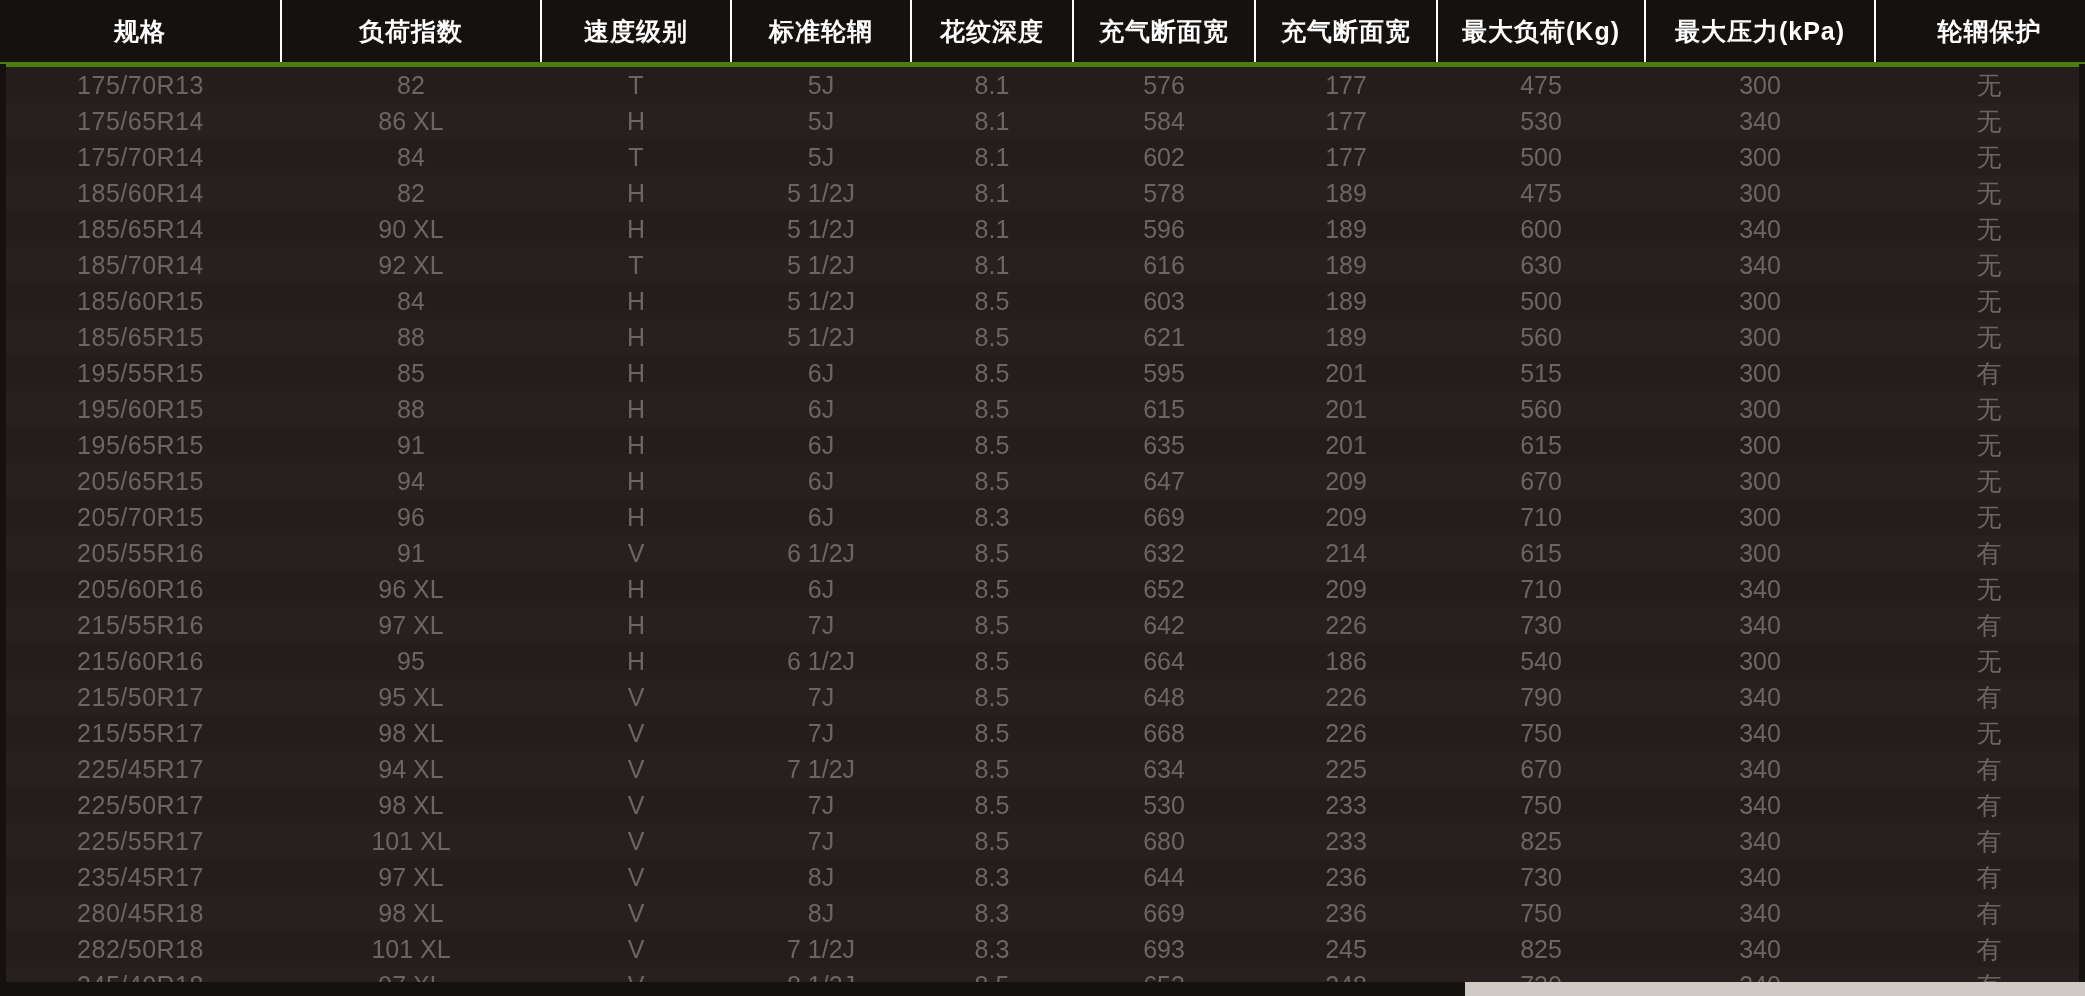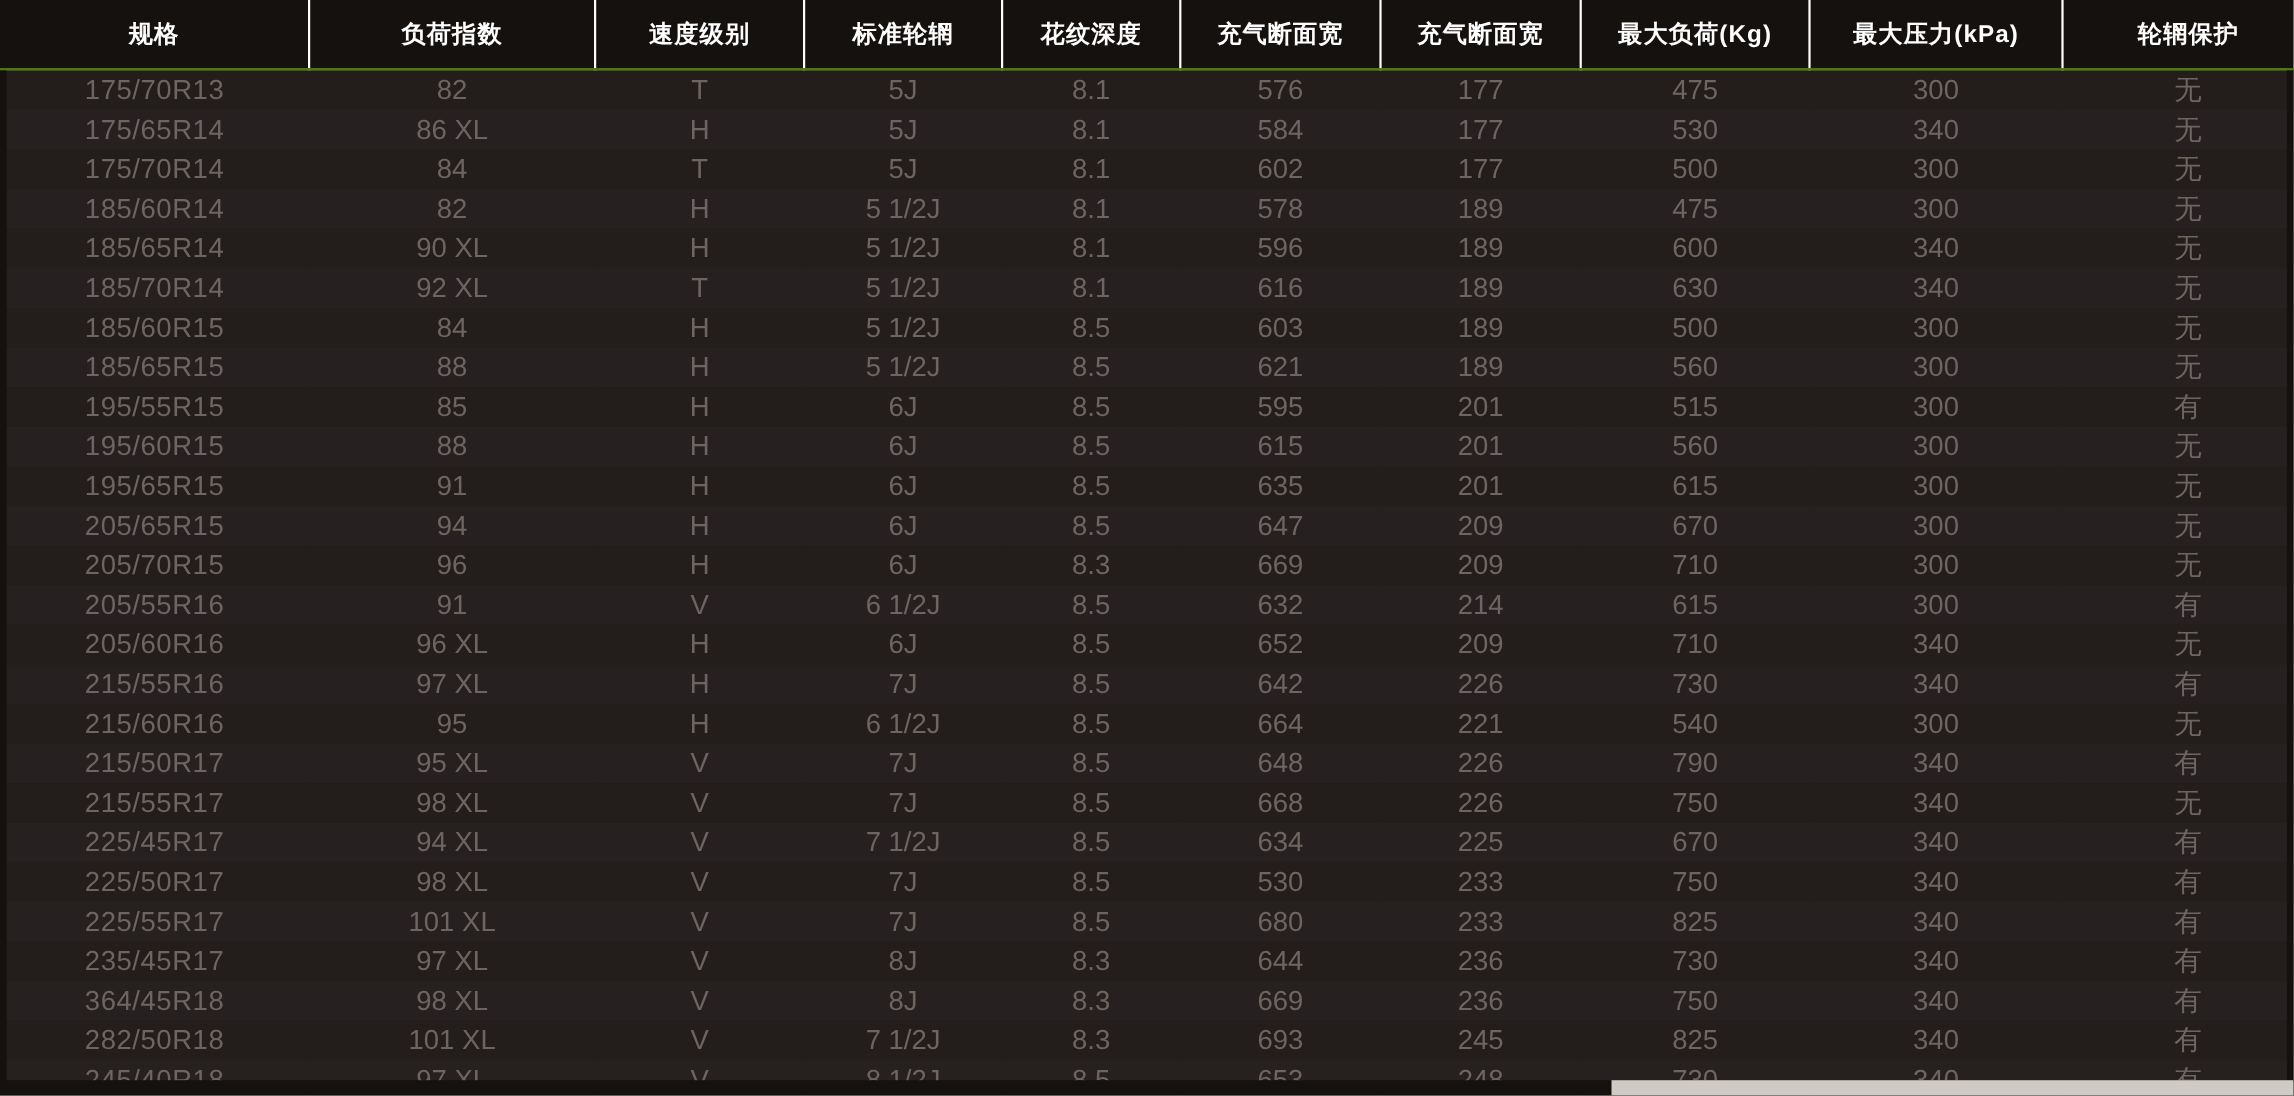--- a/index.html
+++ b/index.html
@@ -27,28 +27,28 @@
     width: 2085px;
   }
   table.spec {
     border-collapse: collapse;
     width: 2085px;
     table-layout: fixed;
   }
   table.spec thead th {
     background: #15110f;
     color: #ffffff;
-    font-size: 22px;
+    font-size: 25px;
     font-weight: bold;
     height: 62px;
     line-height: 62px;
     padding: 0;
     text-align: center;
     border-right: 2px solid #ffffff;
-    border-bottom: 2px solid #4d7c0f;
+    border-bottom: 5px solid #4d7c0f;
     letter-spacing: 1px;
     white-space: nowrap;
   }
   table.spec thead th:last-child {
     border-right: none;
   }
   table.spec tbody td {
     background: #231e1b;
     color: #6d6561;
     font-size: 25px;
@@ -366,21 +366,21 @@
             <td>340</td>
             <td>有</td>
           </tr>
           <tr>
             <td class="col-spec">215/60R16</td>
             <td>95</td>
             <td>H</td>
             <td>6 1/2J</td>
             <td>8.5</td>
             <td>664</td>
-            <td>221</td>
+            <td>186</td>
             <td>540</td>
             <td>300</td>
             <td>无</td>
           </tr>
           <tr>
             <td class="col-spec">215/50R17</td>
             <td>95 XL</td>
             <td>V</td>
             <td>7J</td>
             <td>8.5</td>
@@ -444,21 +444,21 @@
             <td>V</td>
             <td>8J</td>
             <td>8.3</td>
             <td>644</td>
             <td>236</td>
             <td>730</td>
             <td>340</td>
             <td>有</td>
           </tr>
           <tr>
-            <td class="col-spec">364/45R18</td>
+            <td class="col-spec">280/45R18</td>
             <td>98 XL</td>
             <td>V</td>
             <td>8J</td>
             <td>8.3</td>
             <td>669</td>
             <td>236</td>
             <td>750</td>
             <td>340</td>
             <td>有</td>
           </tr>

